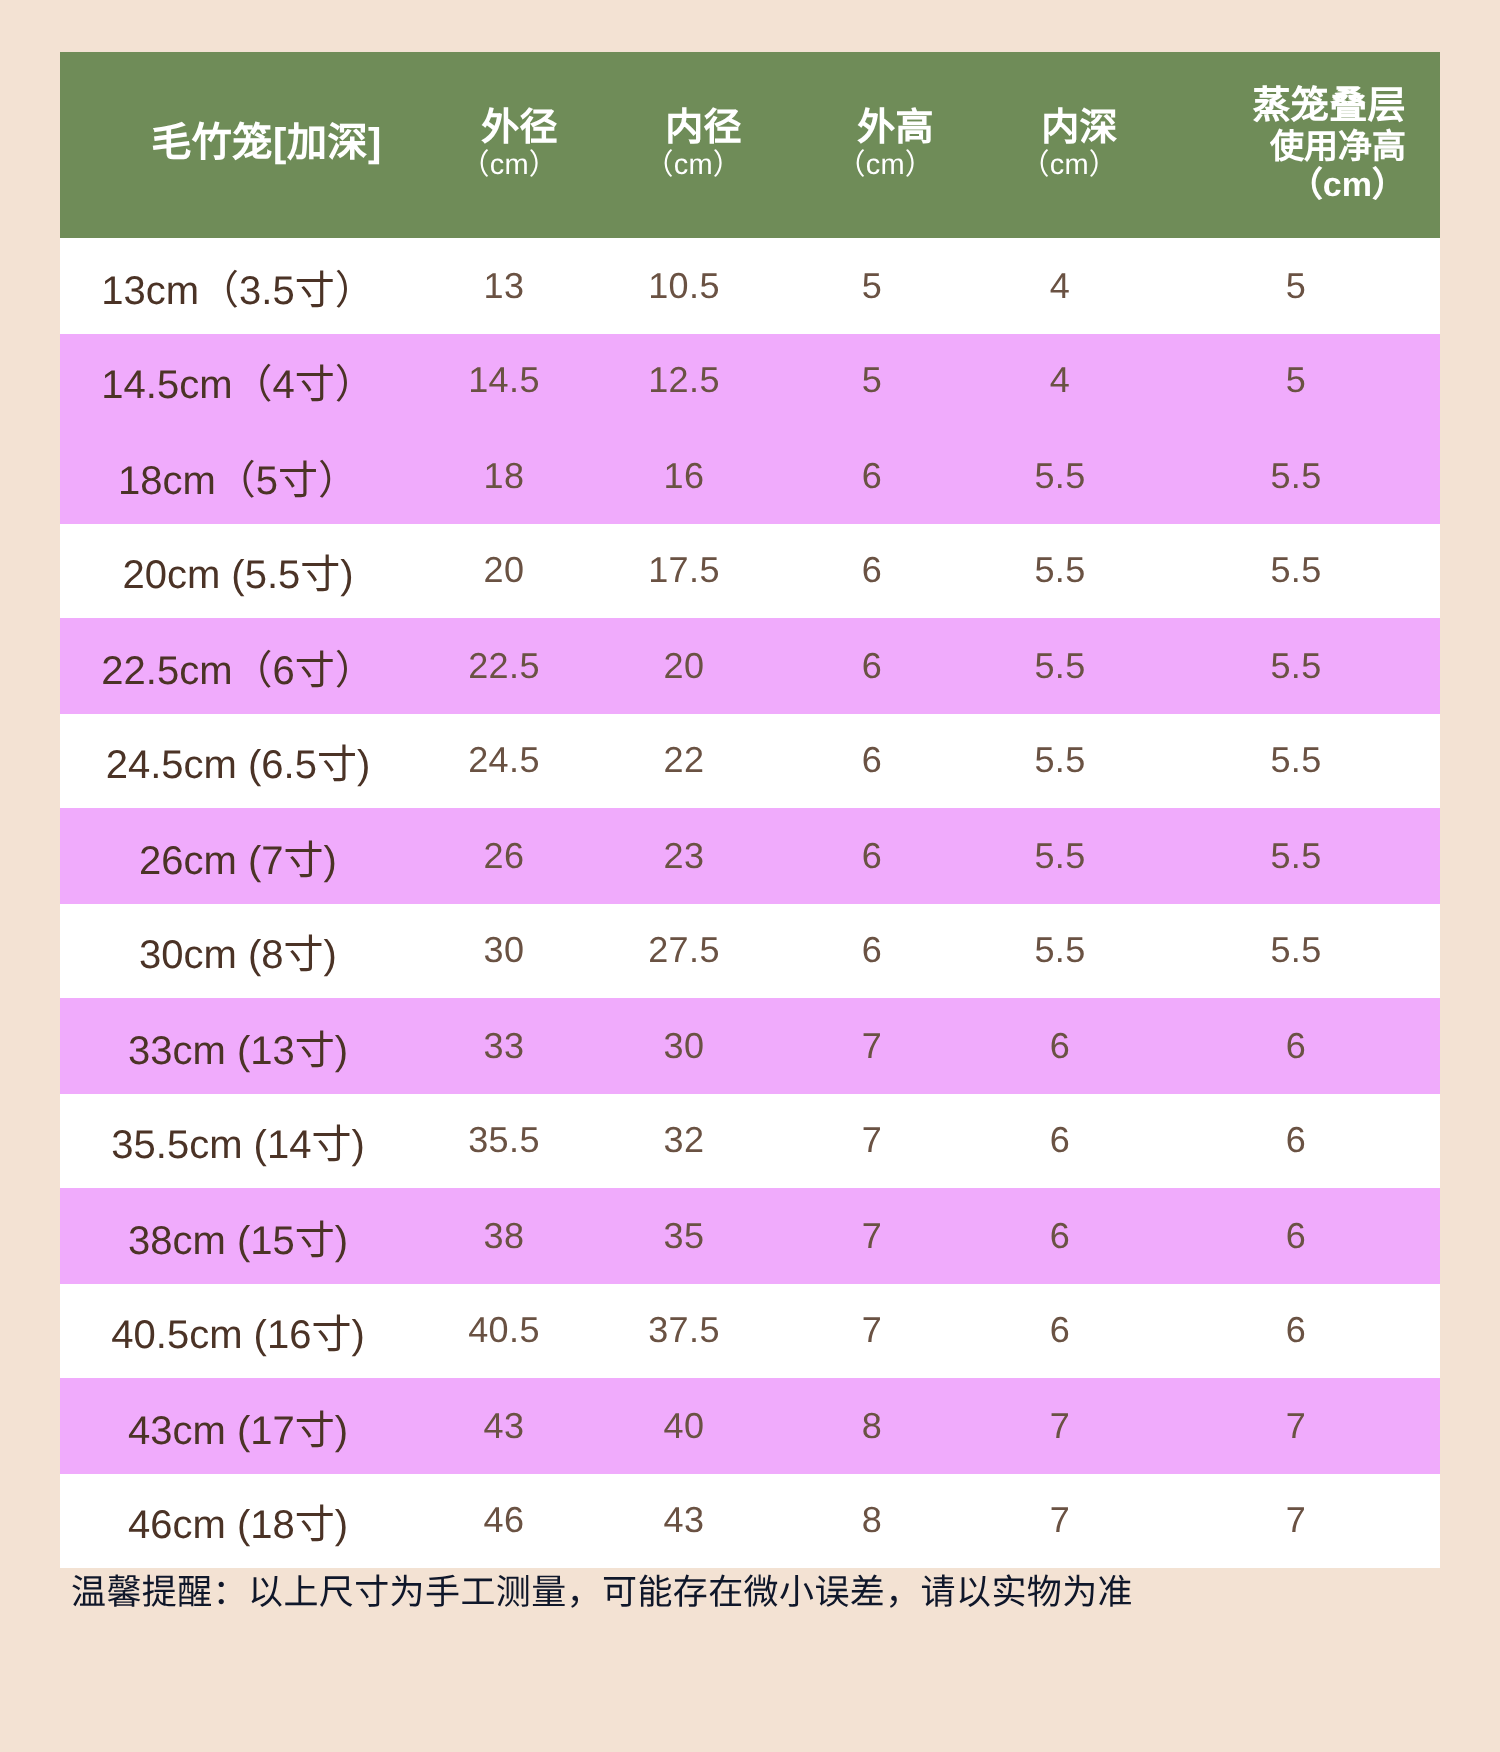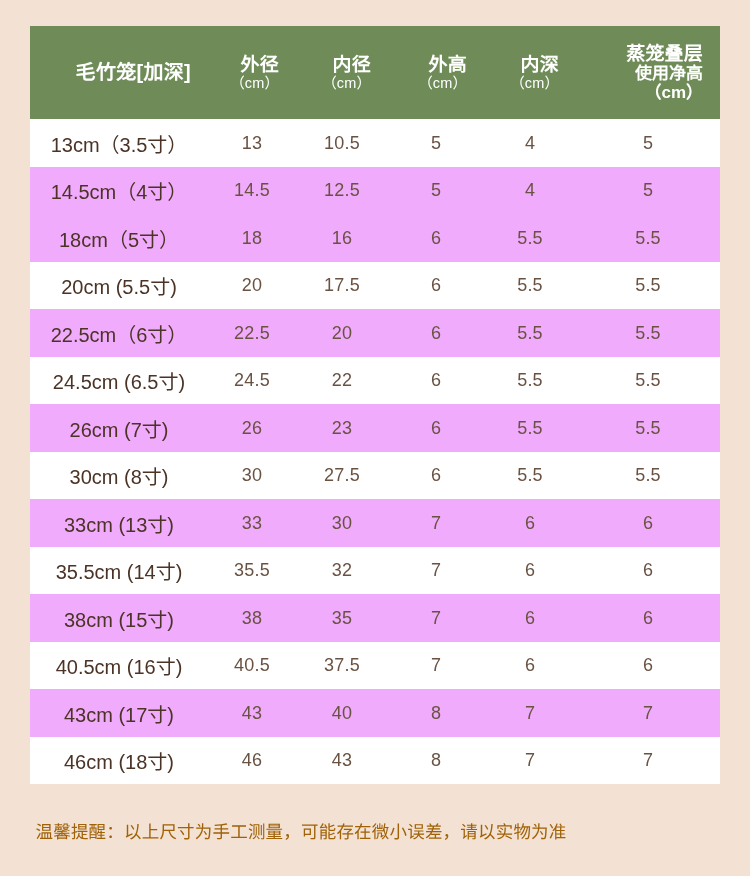--- a/index.html
+++ b/index.html
@@ -98,24 +98,24 @@
   col.col-od    { width: 88px; }
   col.col-id    { width: 92px; }
   col.col-oh    { width: 96px; }
   col.col-ih    { width: 92px; }
   col.col-net   { width: 144px; }
 
   
   .note {
     position: absolute;
     left: 0;
-    top: 818px;
+    top: 782px;
     width: 602px;
     text-align: center;
-    color: #a16207;
+    color: #0f172a;
     font-size: 17.5px;
     letter-spacing: 0.2px;
   }
 </style>
 </head>
 <body>
 
 <div class="page">
 
   <table class="size-table">

